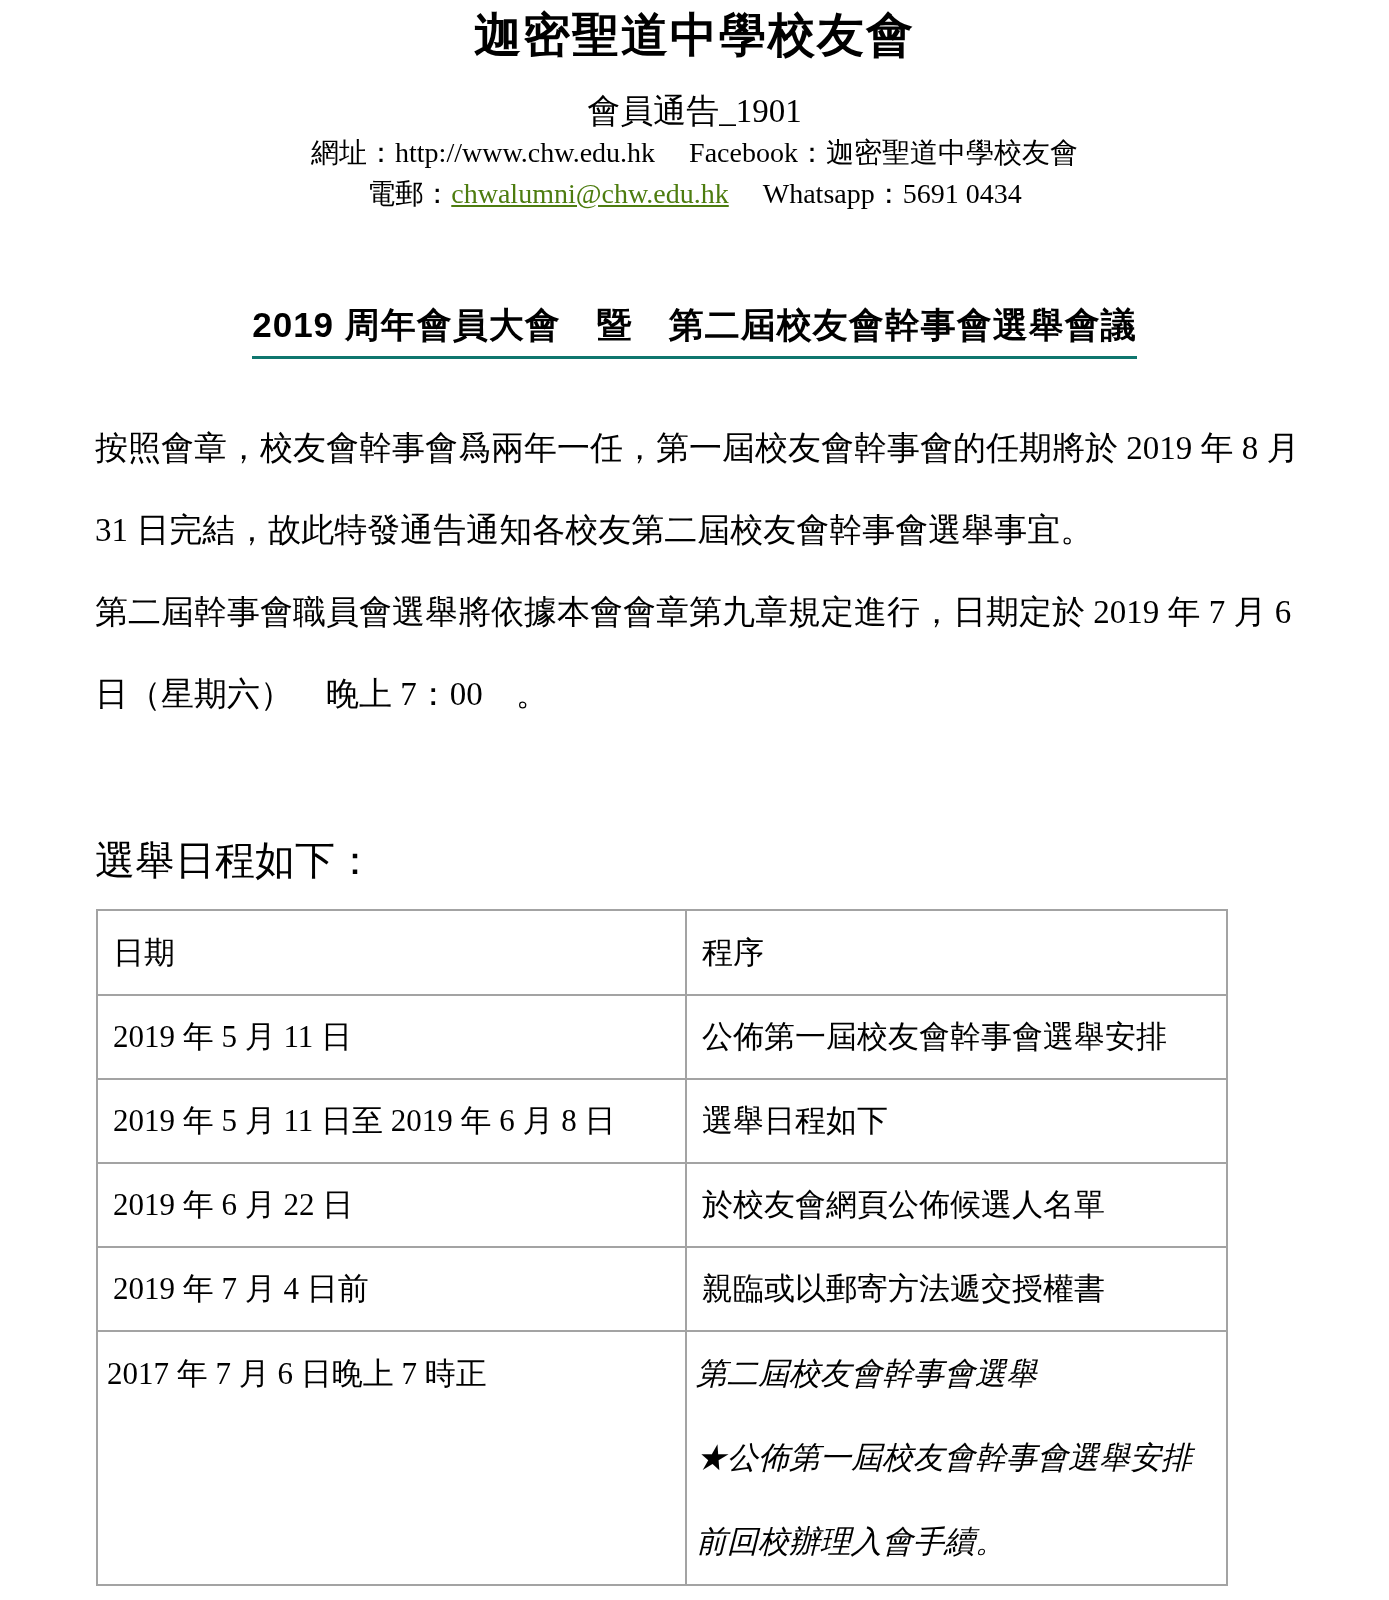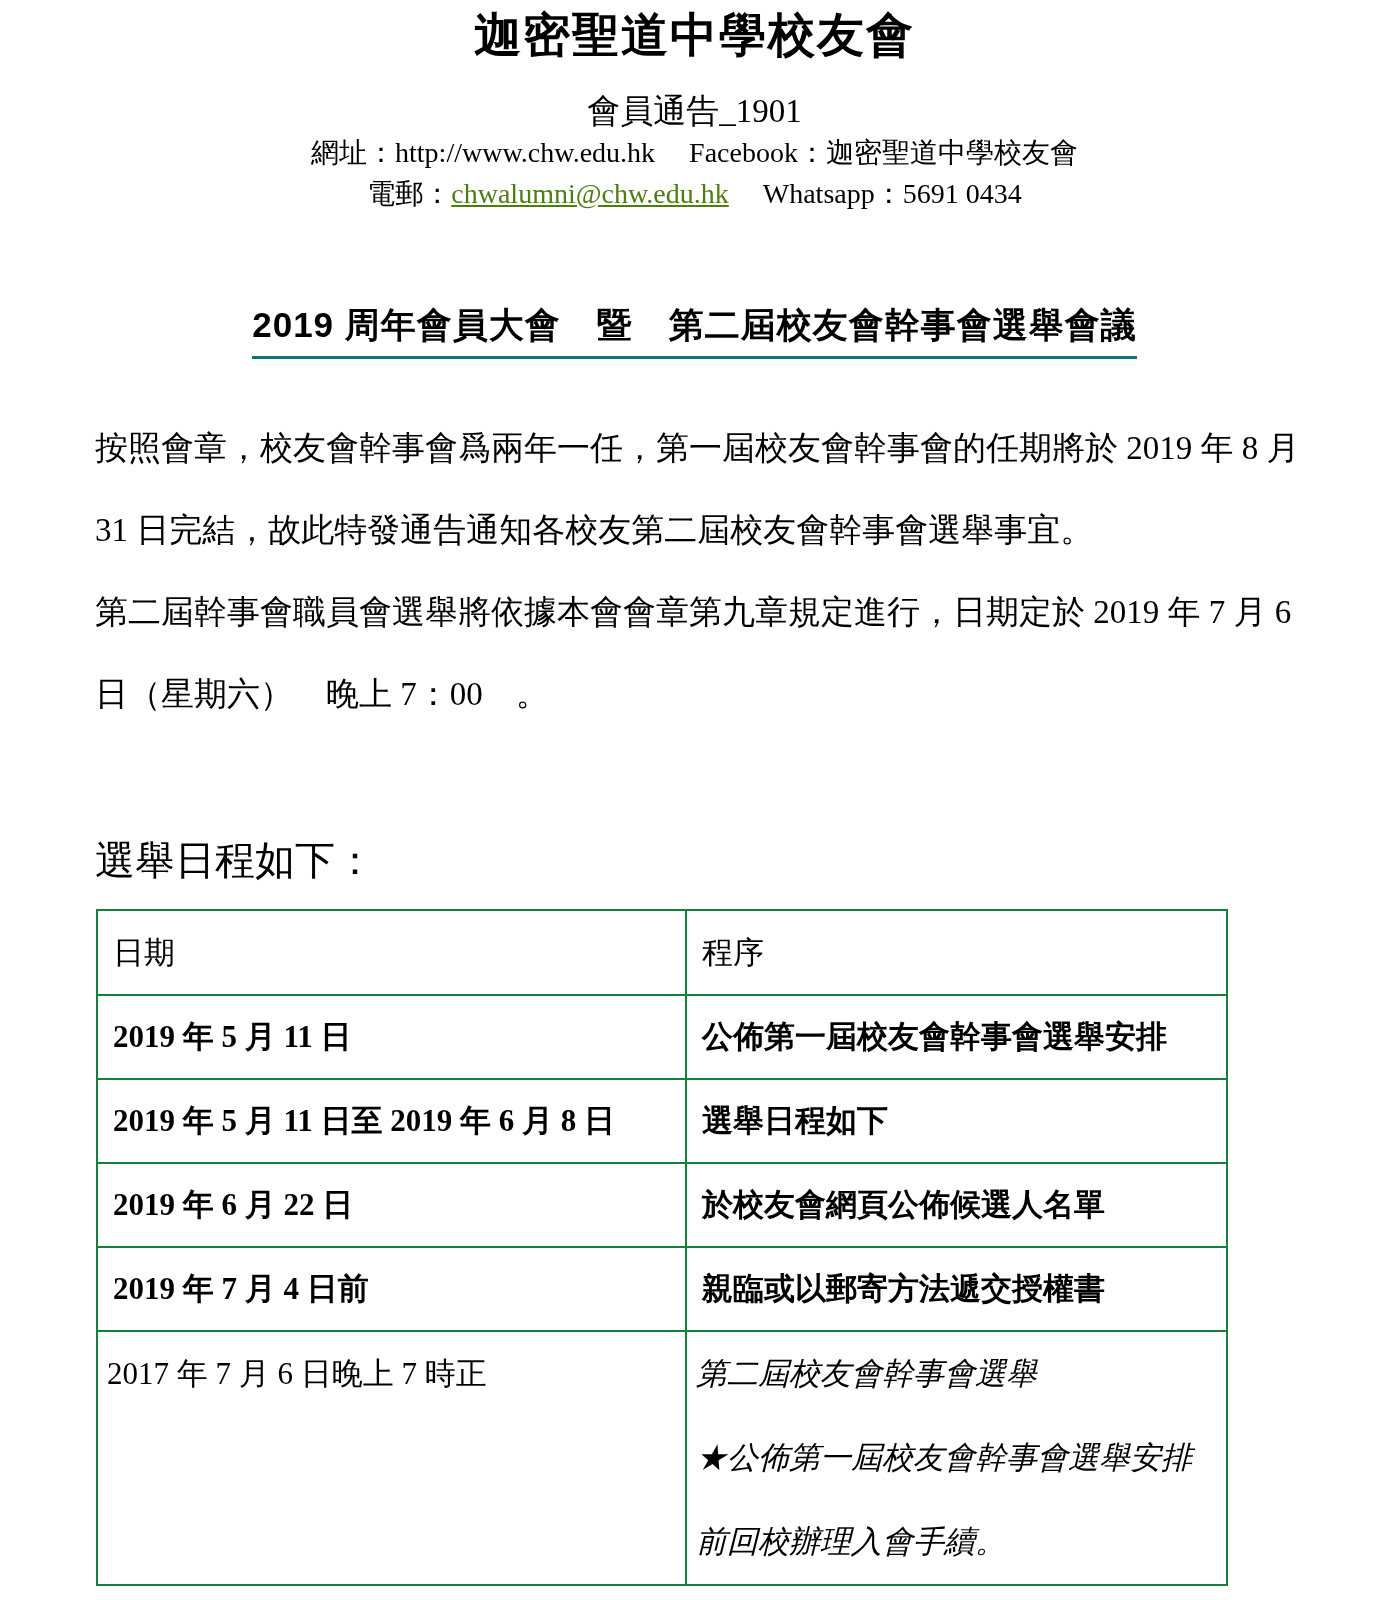--- a/index.html
+++ b/index.html
@@ -77,29 +77,29 @@
     line-height: 44px;
   }
   
   table.schedule {
     border-collapse: collapse;
     table-layout: fixed;
     margin: 26px 0 0 96px;
     width: 1132px;
   }
   table.schedule td {
-    border: 2px solid #15803d;
+    border: 2px solid #a3a3a3;
     font-size: 31px;
     padding: 0 10px 0 15px;
     vertical-align: middle;
     overflow: hidden;
   }
   td.col-date { width: 562px; }
   tr.hdr-row  td { height: 83px; }
-  tr.data-row td { height: 82px; font-weight: bold; }
+  tr.data-row td { height: 82px; }
   tr.last-row td { height: 249px; padding-left: 9px; }
   tr.last-row td.col-date {
     vertical-align: top;
     line-height: 84px;
   }
   tr.last-row td.col-proc {
     line-height: 84px;
     font-style: italic;
   }
   .proc-line { white-space: nowrap; }

